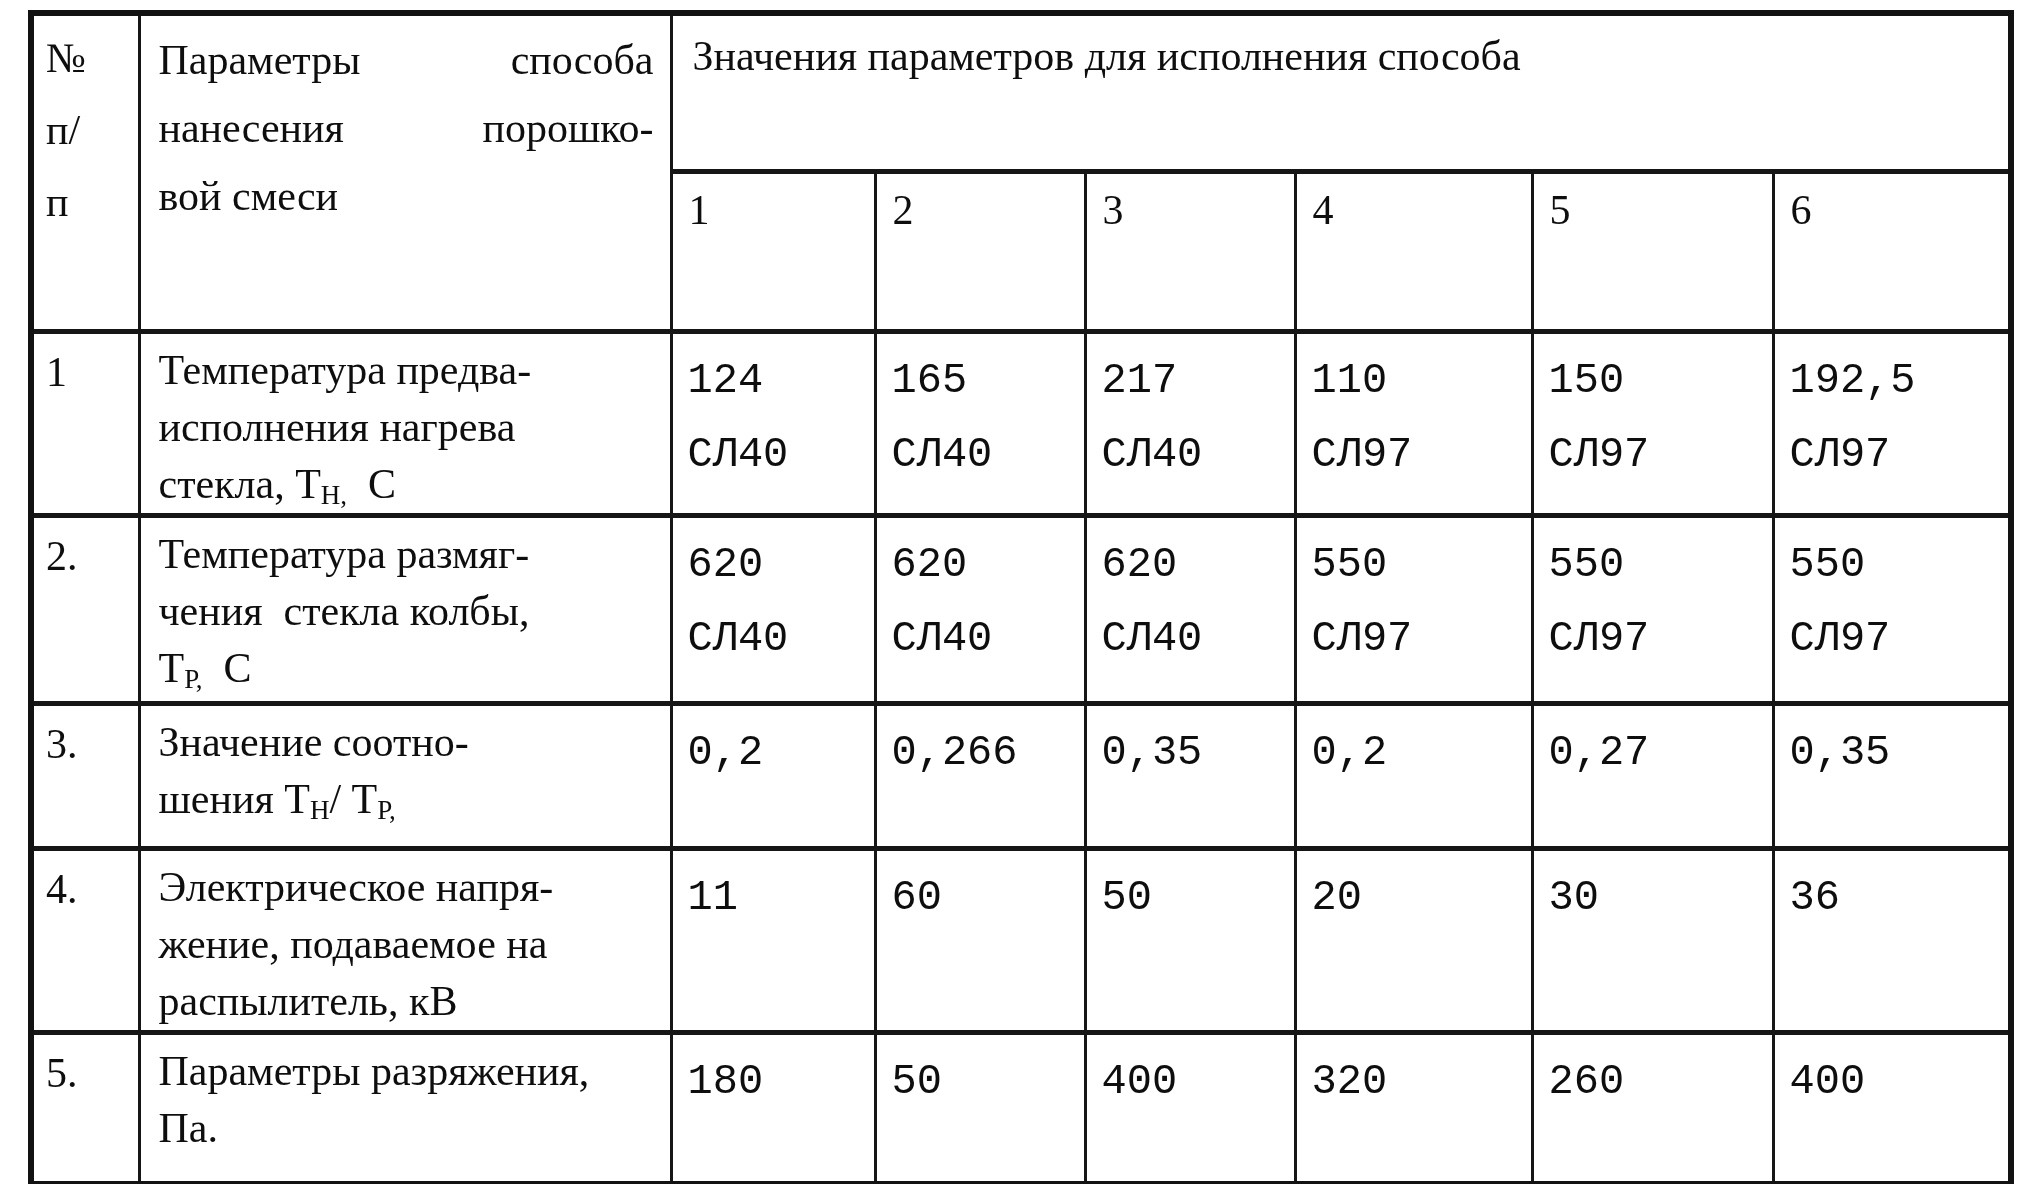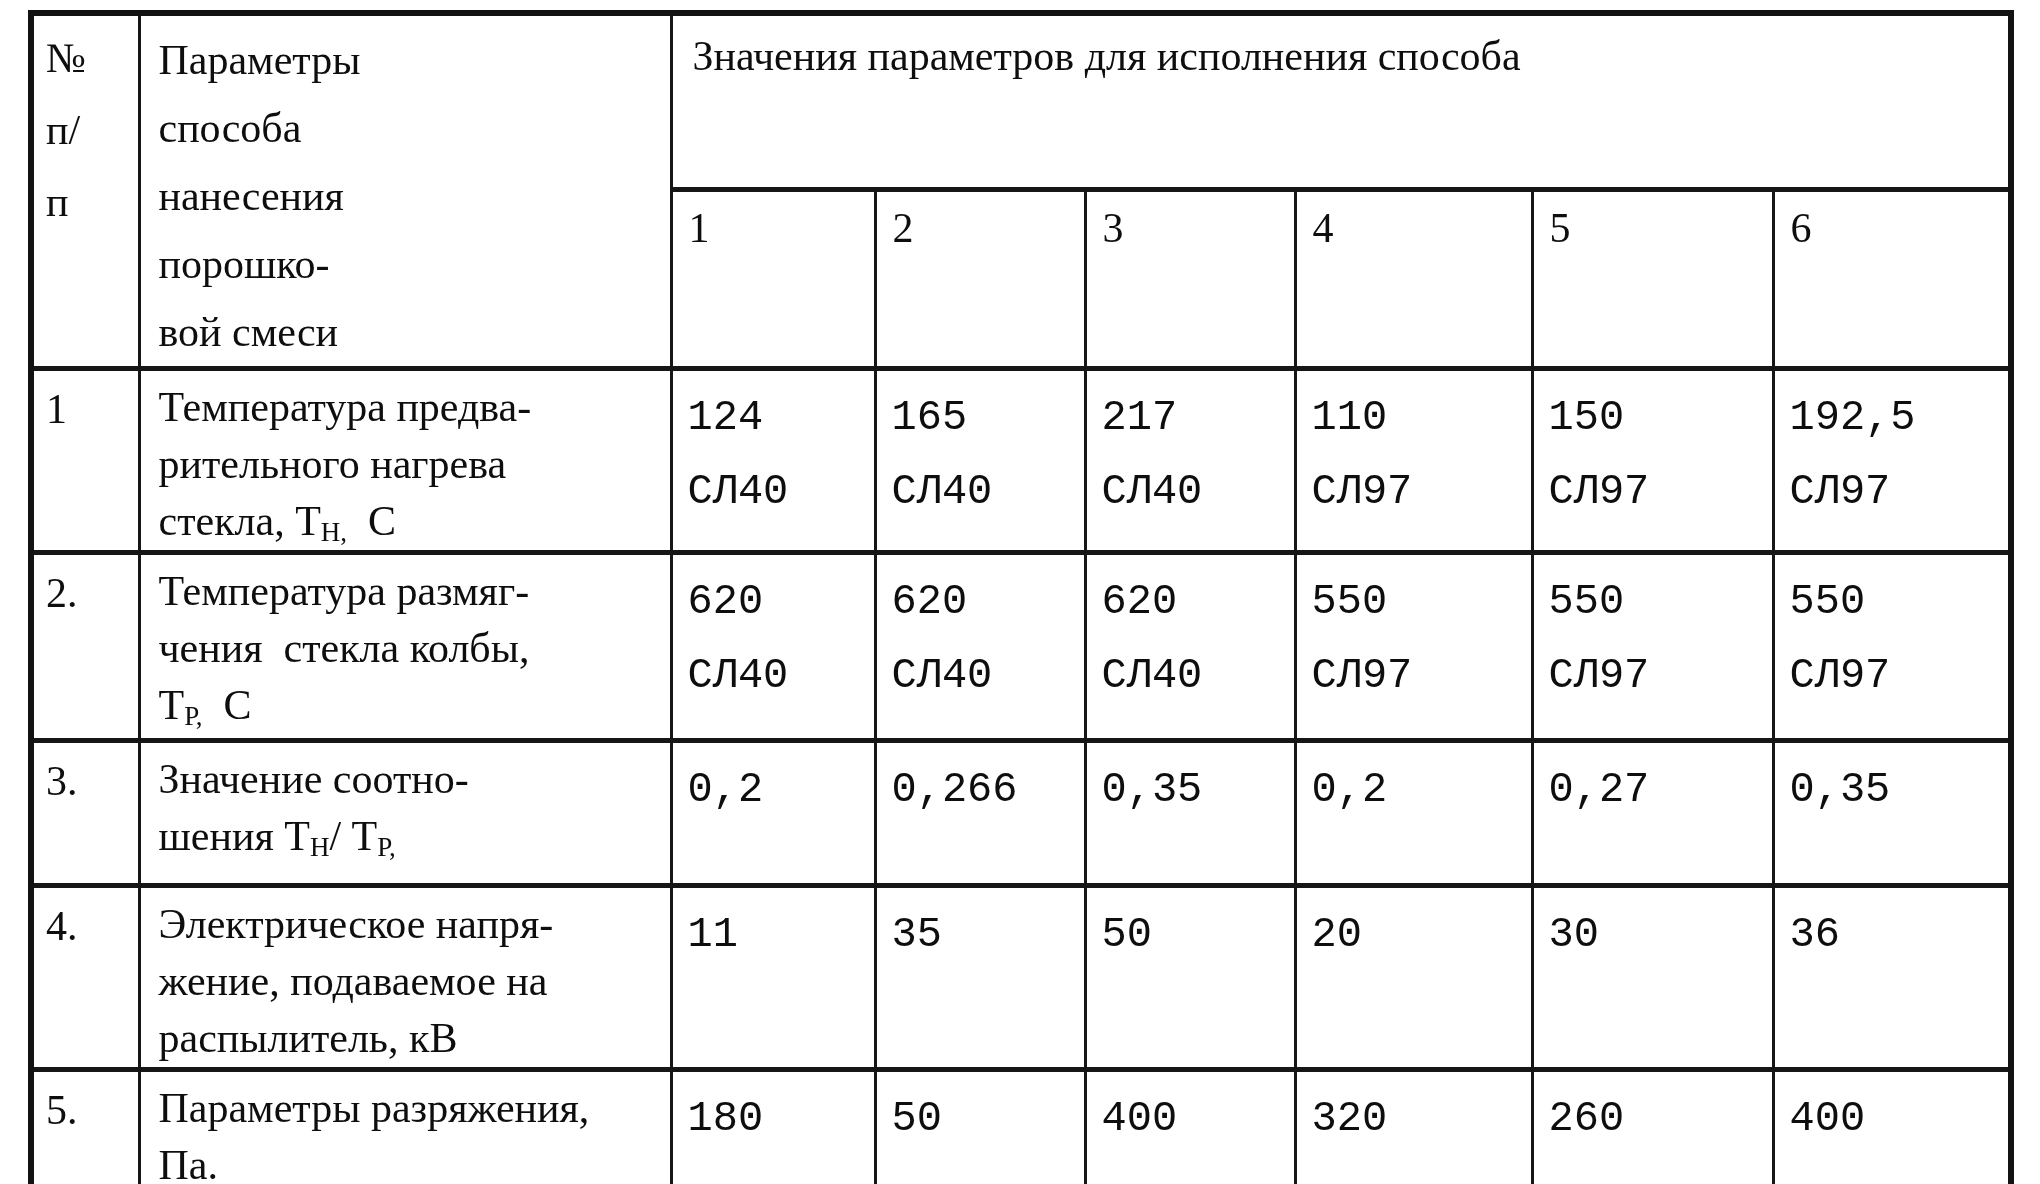--- a/index.html
+++ b/index.html
@@ -49,21 +49,20 @@
     padding: 6px 0 0 12px;
     line-height: 72px;
   }
   td.hparam {
     padding: 10px 16px 0 18px;
     line-height: 68px;
   }
   .jline {
     display: flex;
     justify-content: space-between;
-    flex-direction: column;
   }
   td.hvalues {
     padding: 12px 10px 0 20px;
     line-height: 56px;
   }
   td.hcol {
     padding: 8px 0 0 16px;
     line-height: 56px;
   }
   td.num {
@@ -131,21 +130,21 @@
       <td class="hcol">3</td>
       <td class="hcol">4</td>
       <td class="hcol">5</td>
       <td class="hcol">6</td>
     </tr>
 
     <tr class="r1">
       <td class="num">1</td>
       <td class="param">
         <div>Температура предва-</div>
-        <div>рительного нагрева</div>
+        <div>исполнения нагрева</div>
         <div><span>стекла, Т</span><sub class="subs">Н,</sub><span>&nbsp;&nbsp;С</span></div>
       </td>
       <td class="val">
             <div>124</div>
             <div>СЛ40</div>
           </td>
       <td class="val">
             <div>165</div>
             <div>СЛ40</div>
           </td>
@@ -230,21 +229,21 @@
       <td class="num">4.</td>
       <td class="param">
         <div>Электрическое напря-</div>
         <div>жение, подаваемое на</div>
         <div>распылитель, кВ</div>
       </td>
       <td class="val">
             <div>11</div>
           </td>
       <td class="val">
-            <div>35</div>
+            <div>60</div>
           </td>
       <td class="val">
             <div>50</div>
           </td>
       <td class="val">
             <div>20</div>
           </td>
       <td class="val">
             <div>30</div>
           </td>

